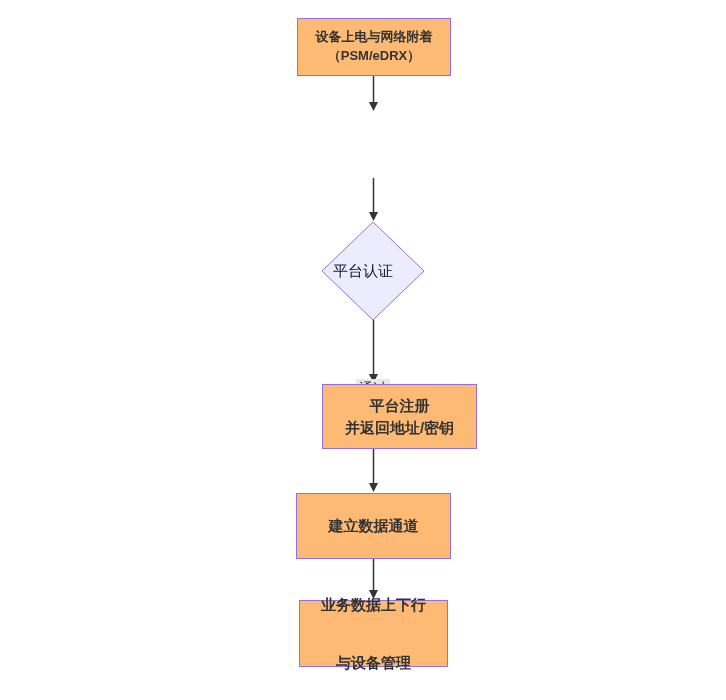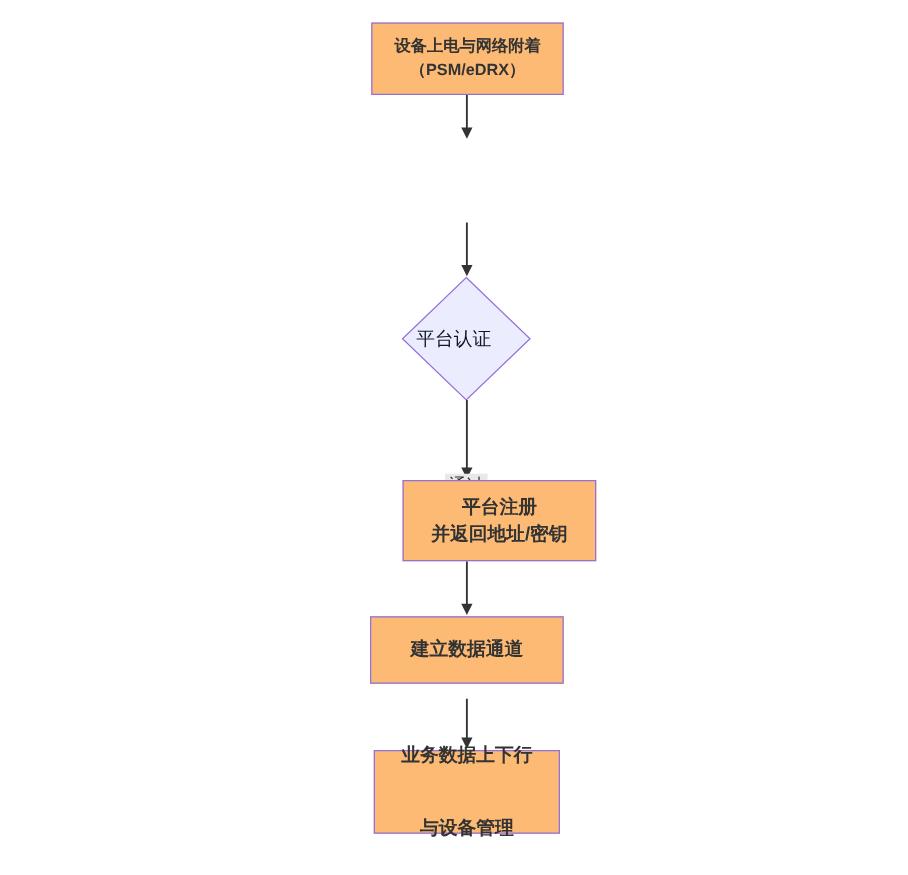--- a/index.html
+++ b/index.html
@@ -34,21 +34,21 @@
     justify-content: center;
     text-align: center;
     font-size: 15px;
     line-height: 1.45;
     font-weight: bold;
   }
   .node.small-font { font-size: 13px; }
   #node-power     { left: 297px; top: 18px;  width: 154px; height: 58px; }
   #node-bootstrap { left: 297px; top: 112px; width: 154px; height: 66px; }
   #node-register  { left: 296px; top: 384px; width: 155px; height: 65px; margin-left: 26px; }
-  #node-channel   { left: 296px; top: 493px; width: 155px; height: 54px; }
+  #node-channel   { left: 296px; top: 493px; width: 155px; height: 66px; }
   #node-business  { left: 299px; top: 600px; width: 149px; height: 67px; gap: 36px; }
   #diamond-label {
     position: absolute;
     left: 312px;
     top: 222px;
     width: 102px;
     height: 98px;
     display: flex;
     align-items: center;
     justify-content: center;

